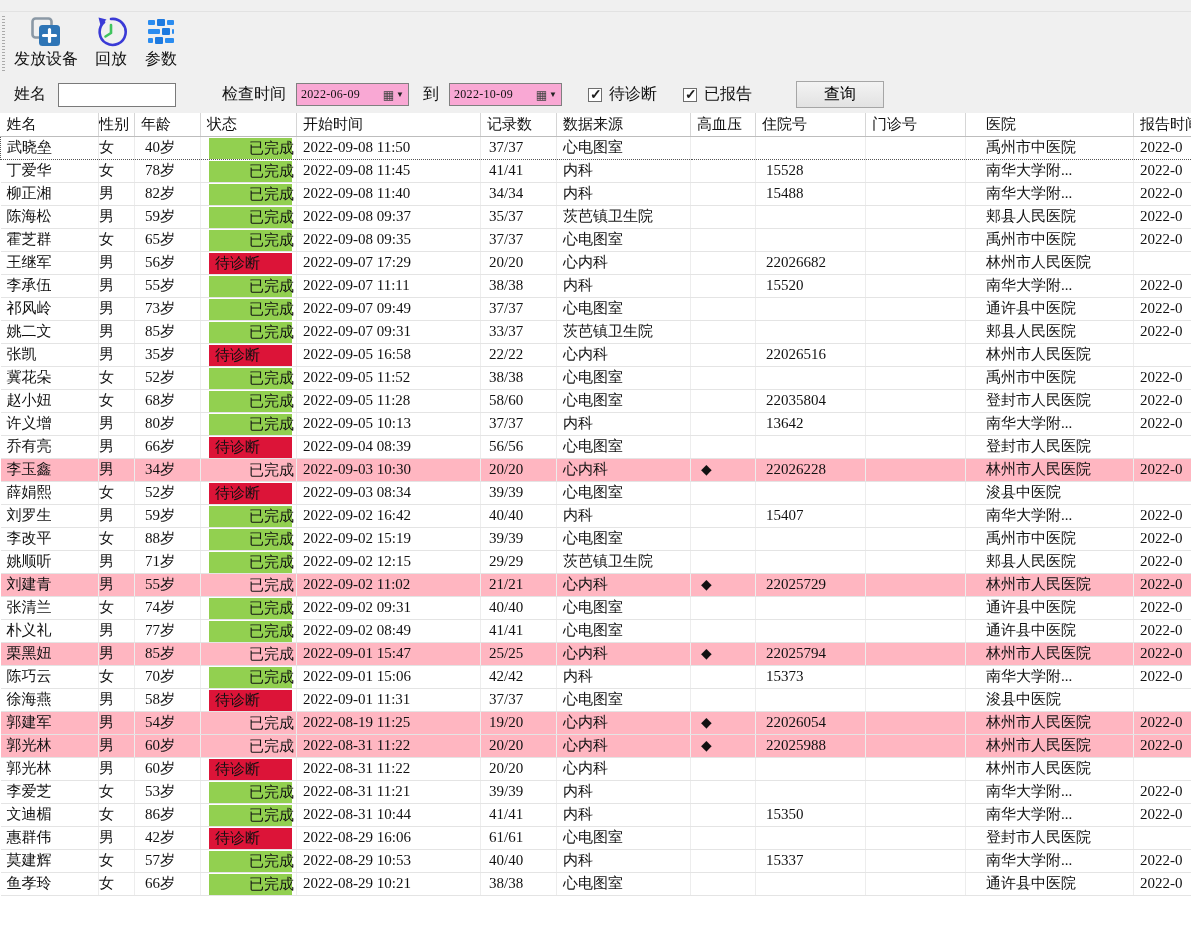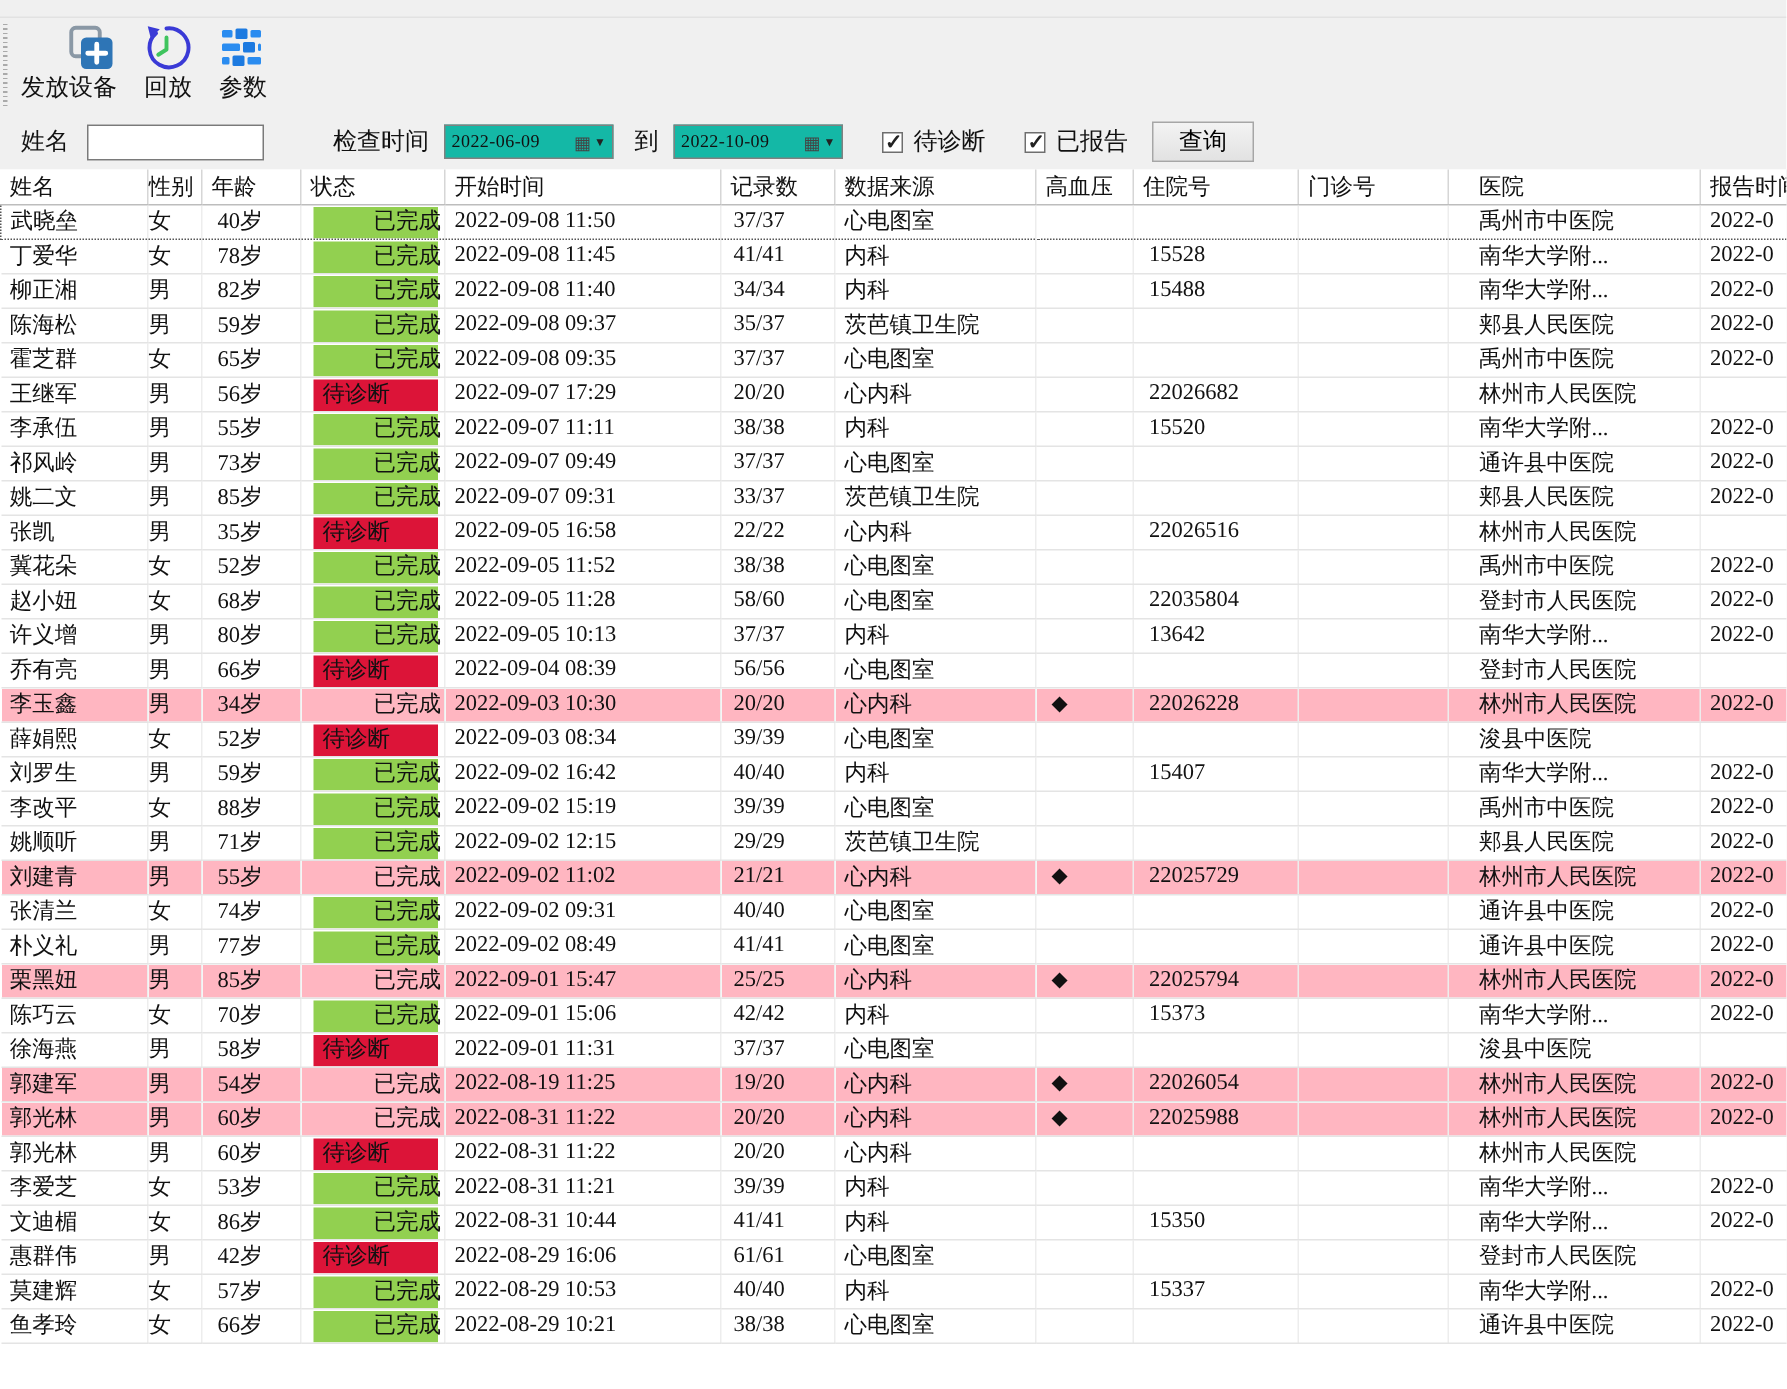--- a/index.html
+++ b/index.html
@@ -14,58 +14,58 @@
   .topstrip { height:12px; background:#f0f0f0; border-bottom:1px solid #e2e2e2; }
   .toolbar {
     height:64px; background:#f0f0f0; display:flex; align-items:flex-start;
     padding-left:10px; position:relative;
   }
   .gripper {
     position:absolute; left:2px; top:4px; width:3px; height:56px;
     background:repeating-linear-gradient(#aaa 0 1px, transparent 1px 3px);
   }
   .tbtn {
-    display:flex; flex-direction:column; align-items:flex-end;
+    display:flex; flex-direction:column; align-items:center;
     padding:3px 4px 0 4px; margin-right:8px; cursor:default;
   }
   .tbtn .ticon { width:34px; height:34px; display:block; }
   .tbtn .tlabel { font-size:16px; line-height:20px; white-space:nowrap; }
   
   .filterbar {
     height:37px; background:#f0f0f0; display:flex; align-items:center;
     font-size:16px; white-space:nowrap;
   }
   .flabel { margin-left:14px; }
   .nameinput {
     width:118px; height:24px; margin-left:12px;
     border:1px solid #7a7a7a; background:#fff;
     font-family:inherit; font-size:14px; padding:0 3px; outline:none;
   }
   .lab-date { margin-left:46px; }
   .dinput {
-    width:113px; height:23px; margin-left:10px; background:#14b8a6;
+    width:113px; height:23px; margin-left:10px; background:#f9a8d4;
     border:1px solid #808080; display:flex; align-items:center;
     font-size:12px;
   }
   .dinput .val { padding-left:4px; flex:1; letter-spacing:.3px; }
   .dinput .cal { font-size:12px; color:#444; line-height:1; }
   .dinput .arr { font-size:8px; color:#222; padding:0 4px 0 2px; }
   .lab-to { margin-left:14px; }
   .cbwrap { display:flex; align-items:center; margin-left:26px; cursor:default; }
   .cb {
     width:14px; height:14px; border:1px solid #6e6e6e; background:#fff;
     position:relative; flex:none;
   }
   .cb.checked::after {
     content:"✓"; position:absolute; left:1px; top:-3px;
     font-size:14px; color:#222; font-weight:bold;
   }
   .cbwrap .cblabel { margin-left:7px; }
   .querybtn {
-    margin-left:16px; width:68px; height:27px;
+    margin-left:44px; width:88px; height:27px;
     background:linear-gradient(#f3f3f3,#e2e2e2);
     border:1px solid #a6a6a6; font-family:Liberation Serif, serif; font-size:16px;
     display:flex; align-items:center; justify-content:center; cursor:default;
   }
   
   table { border-collapse:collapse; table-layout:fixed; width:1191px; background:#fff; }
   th, td {
     height:23px; padding:0 2px 0 6px; font-size:15px; font-weight:normal;
     text-align:left; white-space:nowrap; overflow:hidden;
   }

